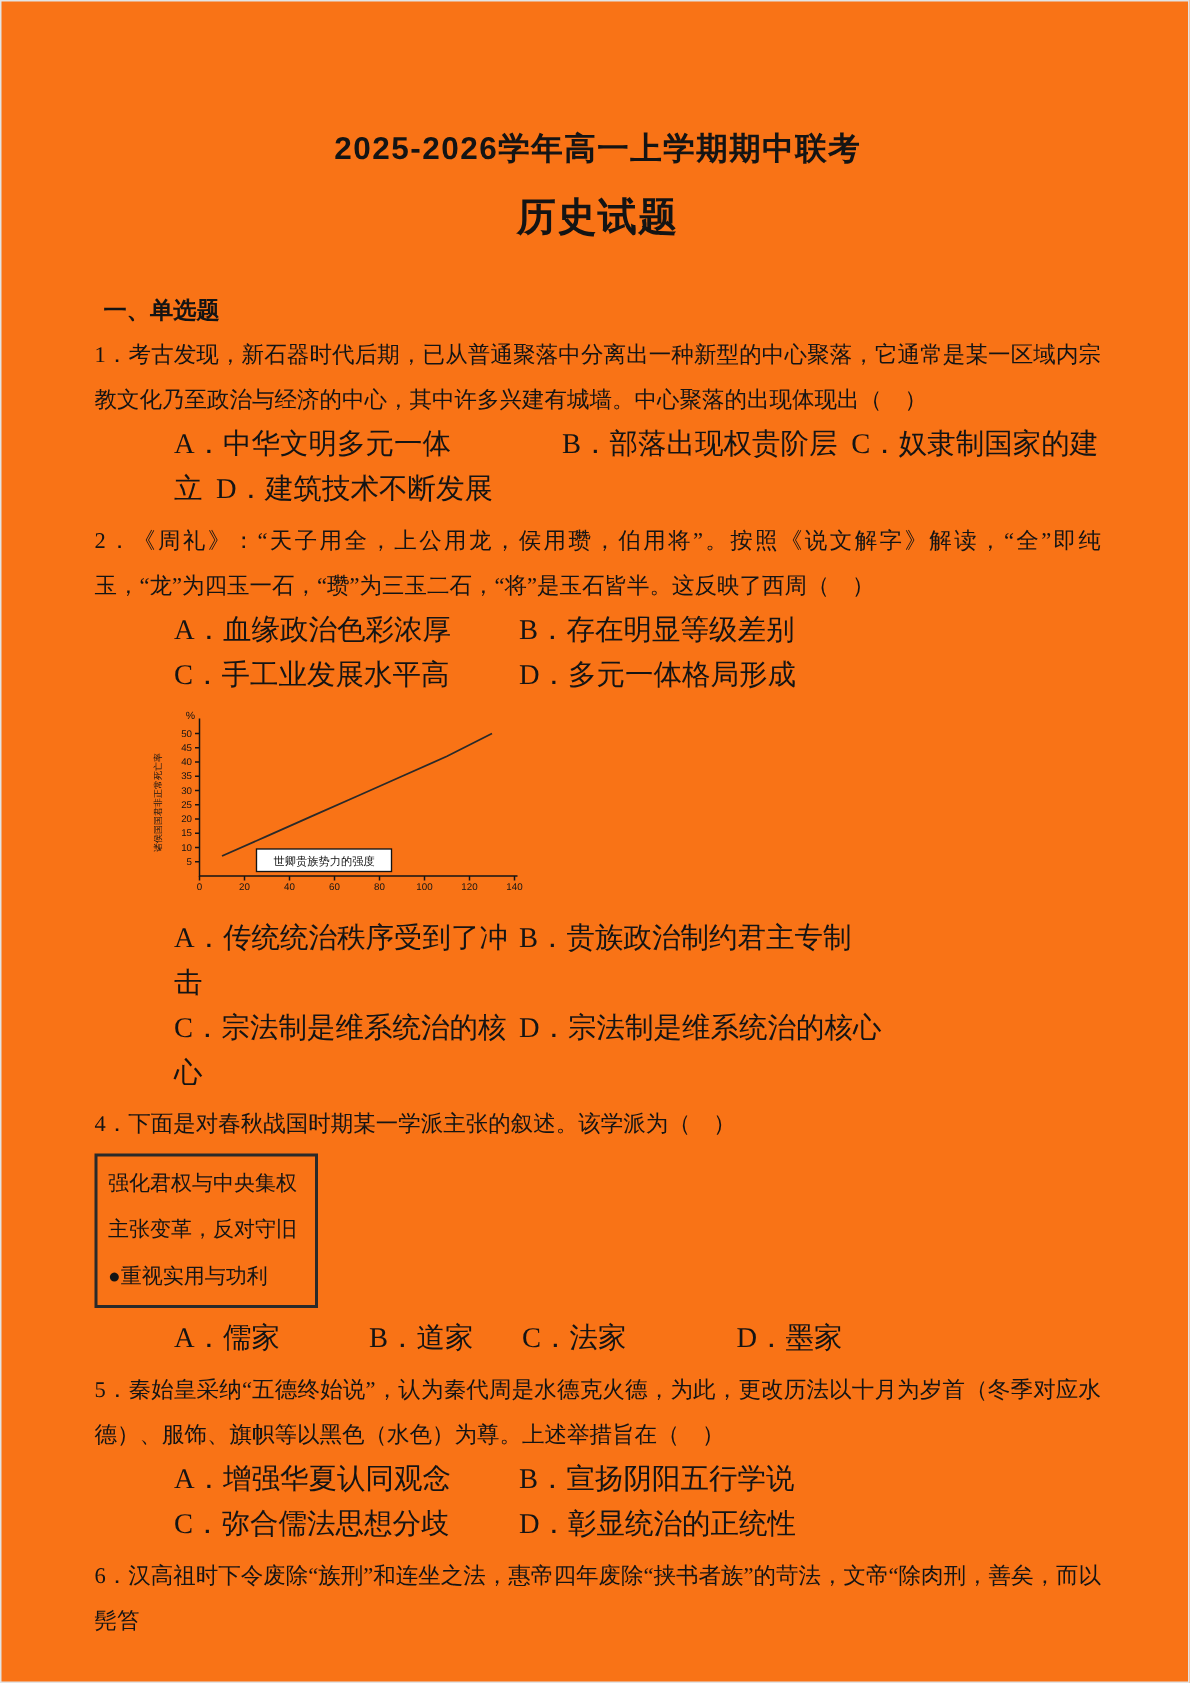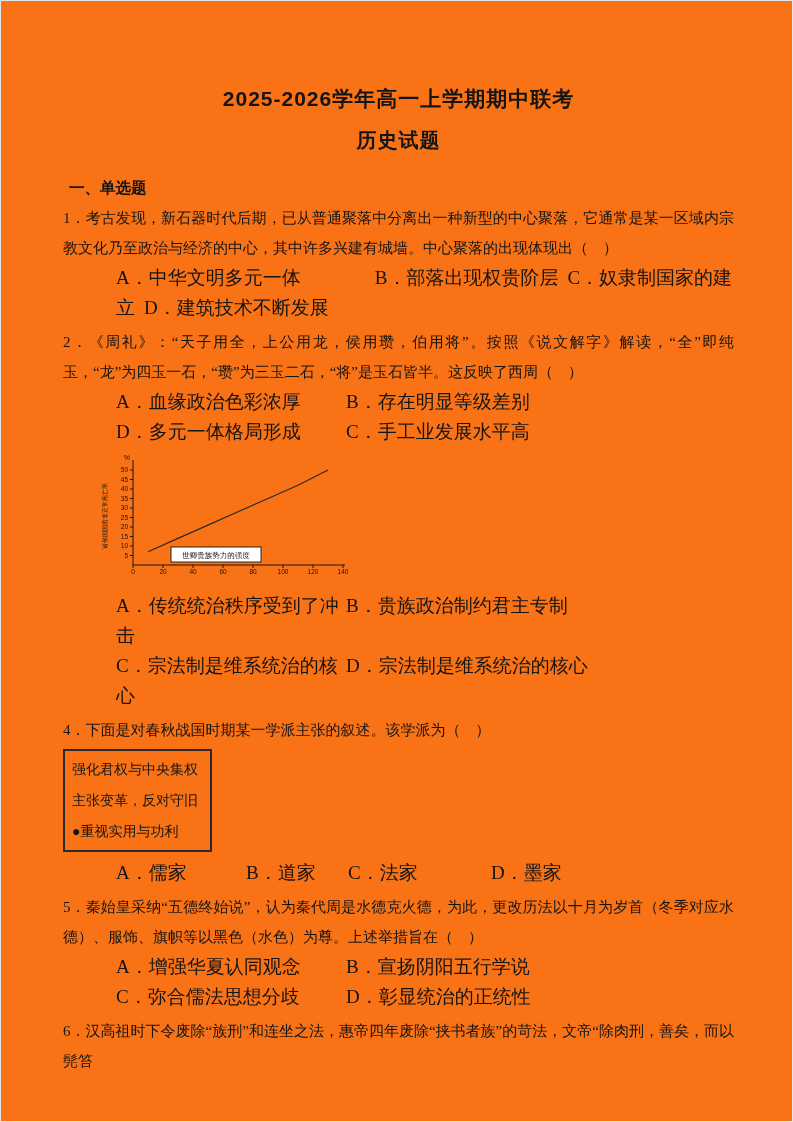--- a/index.html
+++ b/index.html
@@ -8,21 +8,21 @@
     box-sizing:border-box;padding:84px 58px 0 62px;overflow:hidden;
     border:1px solid #e4e4e4;
     font-family:"Liberation Serif","DejaVu Serif",serif;color:#141414;
   }
   .exam-title{
     font-family:"Liberation Sans","DejaVu Sans",sans-serif;
     font-size:21px;font-weight:700;text-align:center;margin:0 0 14px 0;letter-spacing:1px;
   }
   .exam-subtitle{
     font-family:"Liberation Sans","DejaVu Sans",sans-serif;
-    font-size:20px;font-weight:700;text-align:center;margin:0 0 24px 0;letter-spacing:1px;
+    font-size:26px;font-weight:700;text-align:center;margin:0 0 35px 0;letter-spacing:1px;
   }
   .section-heading{
     font-family:Liberation Mono, monospace;
     font-size:15.5px;font-weight:700;margin:0 0 4px 6px;
   }
   .question{margin-bottom:4px;}
   .q-text{margin:0;font-size:15px;line-height:30px;text-align:justify;}
   .options{font-size:19px;line-height:30px;margin:0;padding-left:53px;}
   .flow .opt{margin-right:9px;}
   .flow .gap-wide{margin-right:74px;}
@@ -58,22 +58,22 @@
   <div class="question">
     <p class="q-text"><span>1．</span><span>考古发现，新石器时代后期，已从普通聚落中分离出一种新型的中心聚落，它通常是某一区域内宗教文化乃至政治与经济的中心，其中许多兴建有城墙。中心聚落的出现体现出（　）</span></p>
     <p class="options flow"><span class="opt gap-wide">A．中华文明多元一体</span><span class="opt">B．部落出现权贵阶层</span><span class="opt">C．奴隶制国家的建立</span><span class="opt">D．建筑技术不断发展</span></p>
   </div>
 
   <div class="question">
     <p class="q-text"><span>2．</span><span>《周礼》：“天子用全，上公用龙，侯用瓒，伯用将”。按照《说文解字》解读，“全”即纯玉，“龙”为四玉一石，“瓒”为三玉二石，“将”是玉石皆半。这反映了西周（　）</span></p>
     <div class="options grid2">
       <span>A．血缘政治色彩浓厚</span>
       <span>B．存在明显等级差别</span>
+      <span>C．手工业发展水平高</span>
       <span>D．多元一体格局形成</span>
-      <span>C．手工业发展水平高</span>
     </div>
   </div>
 
   <div class="question">
 
     <div class="chart">
       <svg width="250" height="132" viewBox="0 0 250 132">
         <text class="unit" x="31" y="8" text-anchor="end">%</text>
         <text class="ylab" transform="rotate(-90 8 64)" x="8" y="64" text-anchor="middle">诸侯国国君非正常死亡率</text>
 

